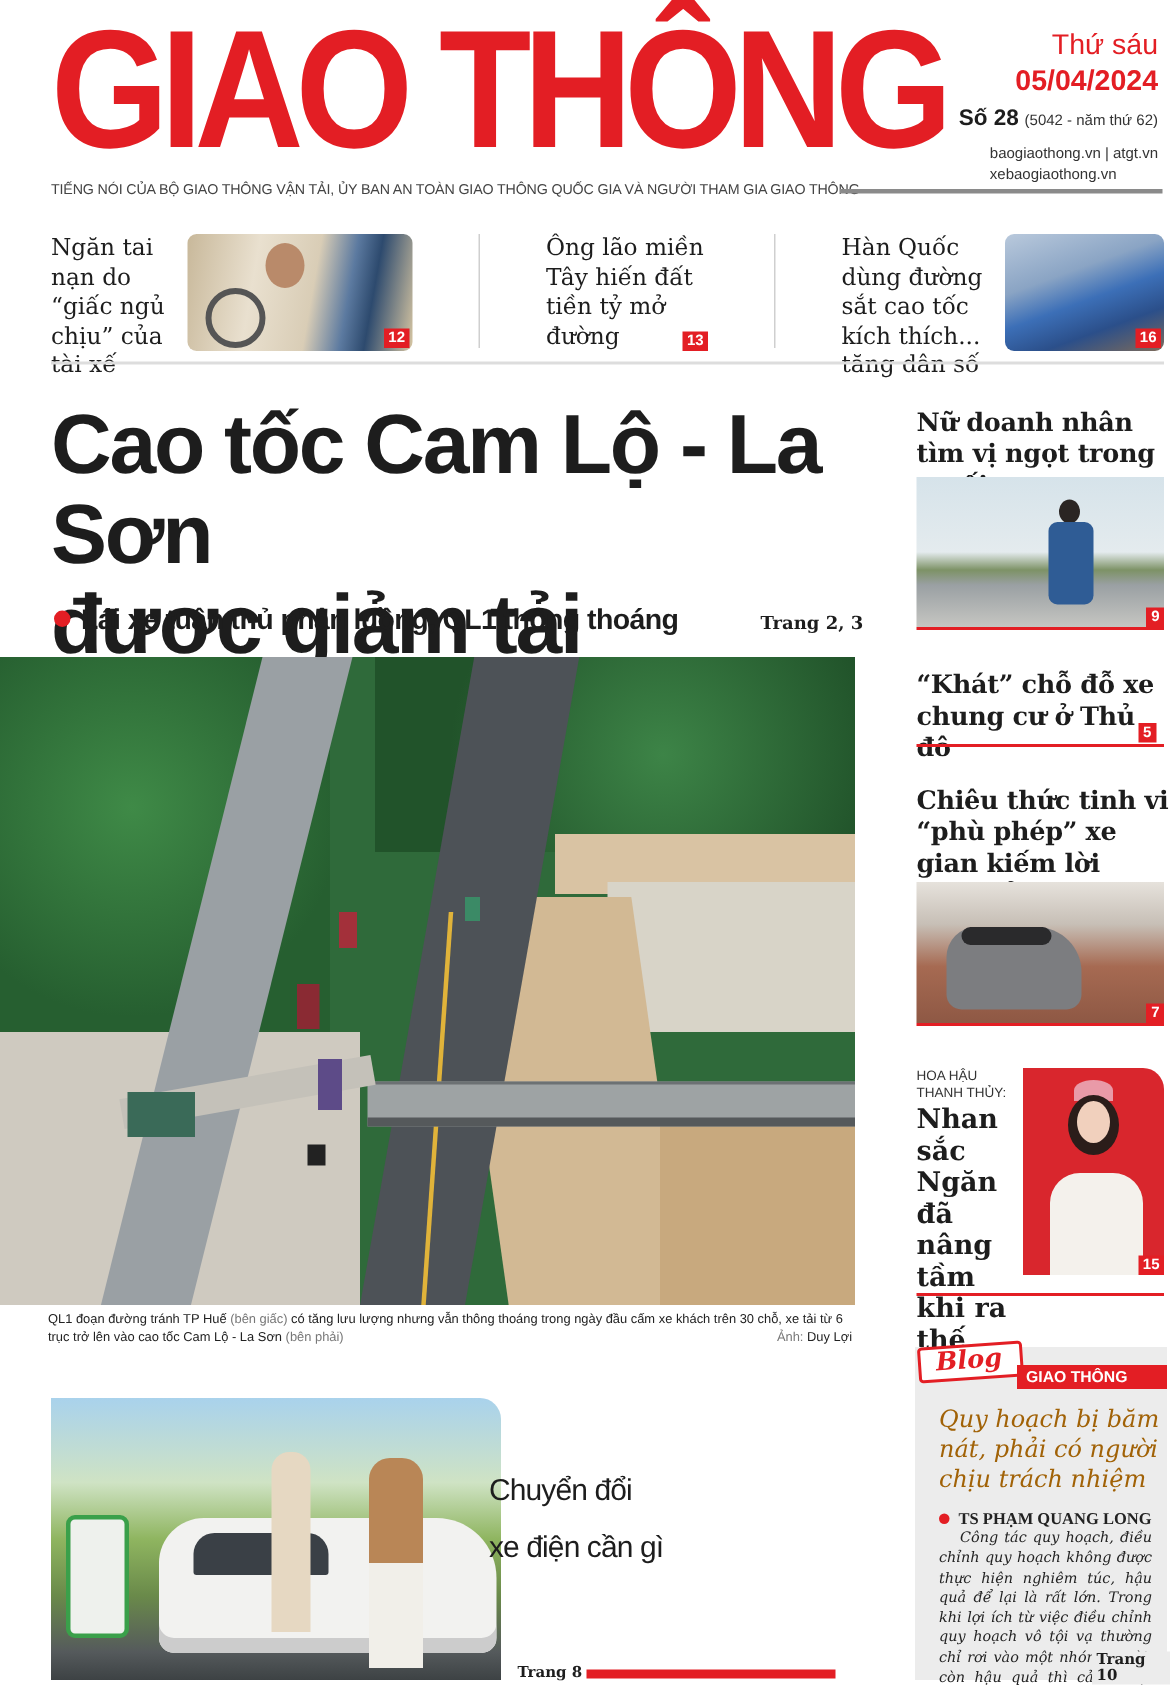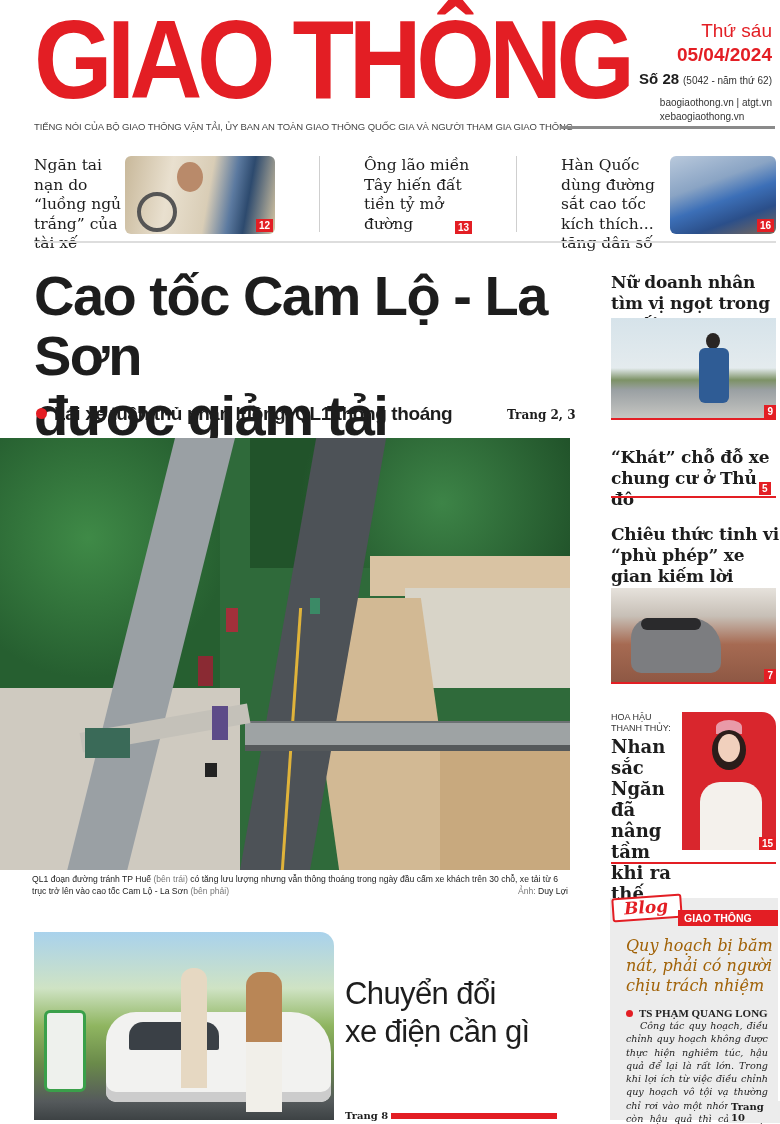--- a/index.html
+++ b/index.html
@@ -33,37 +33,37 @@
 .rhead{font-size:17px;line-height:21px;color:#1d1d1d;font-weight:bold;letter-spacing:-0.2px}
 .redline{height:2px;background:#e31e24}
 .nhan{font-size:18px;line-height:21px;font-weight:bold}
 .kicker{font-family:"Liberation Sans",sans-serif;font-size:9px;color:#333;line-height:11px}
 
 .blog-box{left:610px;top:898px;width:168px;height:222px;background:#ececec}
 .blog-title{font-style:italic;font-size:16px;line-height:20px;color:#a16207}
 .blog-author{font-family:Liberation Serif, serif;font-size:11px;font-weight:bold;color:#222}
 .blog-body{font-style:italic;font-size:9.6px;line-height:13.3px;color:#222;text-align:justify}
 
-.ev-head{left:345px;top:975px;font-family:"Liberation Sans",sans-serif;font-size:31px;line-height:38px;color:#1d1d1d;letter-spacing:-0.6px}
+.ev-head{left:326px;top:975px;font-family:"Liberation Sans",sans-serif;font-size:20px;line-height:38px;color:#1d1d1d;letter-spacing:-0.6px}
 </style>
 </head>
 <body>
 
 <div class="abs logo">GIAO THÔNG</div>
 <div class="abs tagline">TIẾNG NÓI CỦA BỘ GIAO THÔNG VẬN TẢI, ỦY BAN AN TOÀN GIAO THÔNG QUỐC GIA VÀ NGƯỜI THAM GIA GIAO THÔNG</div>
 <div class="abs tagline-rule"></div>
 <div class="abs dayname">Thứ sáu</div>
 <div class="abs date">05/04/2024</div>
 <div class="abs issue"><b>Số 28</b> <small>(5042 - năm thứ 62)</small></div>
 <div class="abs sites">
   <div>baogiaothong.vn | atgt.vn</div>
   <div>xebaogiaothong.vn</div>
 </div>
 
-<div class="abs teaser-text" style="left:34px;top:156px;width:92px">Ngăn tai nạn do “luồng ngủ trắng” của tài xế</div>
+<div class="abs teaser-text" style="left:34px;top:156px;width:92px">Ngăn tai nạn do “giấc ngủ chịu” của tài xế</div>
 <div class="abs photo" style="left:125px;top:156px;width:150px;height:78px;background:linear-gradient(100deg,#c8b89a 0%,#e9e0cf 30%,#d9cdb6 55%,#5c7aa0 70%,#2d4a6e 80%,#d7c6a2 100%)">
   <div class="abs" style="left:52px;top:6px;width:26px;height:30px;border-radius:50%;background:#b98a6a"></div>
   <div class="abs" style="left:12px;top:36px;width:40px;height:40px;border:4px solid #555;border-radius:50%"></div>
   <div class="abs badge" style="right:2px;bottom:2px">12</div>
 </div>
 <div class="abs vsep" style="left:319px;top:156px;height:76px"></div>
 <div class="abs teaser-text" style="left:364px;top:156px;width:110px">Ông lão miền Tây hiến đất tiền tỷ mở đường</div>
 <div class="abs badge" style="left:455px;top:221px">13</div>
 <div class="abs vsep" style="left:516px;top:156px;height:76px"></div>
 <div class="abs teaser-text" style="left:561px;top:156px;width:112px">Hàn Quốc dùng đường sắt cao tốc kích thích... tăng dân số</div>
@@ -100,21 +100,21 @@
 
   <div class="abs" style="left:198px;top:218px;width:15px;height:30px;background:#8a2a33"></div>
   <div class="abs" style="left:212px;top:268px;width:16px;height:34px;background:#5d4b88"></div>
   <div class="abs" style="left:226px;top:170px;width:12px;height:24px;background:#a3303a"></div>
   <div class="abs" style="left:310px;top:160px;width:10px;height:16px;background:#3b8a66"></div>
   <div class="abs" style="left:205px;top:325px;width:12px;height:14px;background:#222"></div>
   <div class="abs" style="left:85px;top:290px;width:45px;height:30px;background:#3a6a58"></div>
 </div>
 
 <div class="abs caption">
-  <span>QL1 đoạn đường tránh TP Huế</span><span class="muted"> (bên trái) </span><span>có tăng lưu lượng nhưng vẫn thông thoáng trong ngày đầu cấm xe khách trên 30 chỗ, xe tải từ 6 trục trở lên vào cao tốc Cam Lộ - La Sơn</span><span class="muted"> (bên phải)</span>
+  <span>QL1 đoạn đường tránh TP Huế</span><span class="muted"> (bên giấc) </span><span>có tăng lưu lượng nhưng vẫn thông thoáng trong ngày đầu cấm xe khách trên 30 chỗ, xe tải từ 6 trục trở lên vào cao tốc Cam Lộ - La Sơn</span><span class="muted"> (bên phải)</span>
 </div>
 <div class="abs" style="right:212px;top:886px;font-family:'Liberation Sans',sans-serif;font-size:8.6px;color:#222"><span class="muted" style="color:#777">Ảnh: </span><span>Duy Lợi</span></div>
 
 <div class="abs rhead" style="left:611px;top:272px;width:170px">Nữ doanh nhân tìm vị ngọt trong muối</div>
 <div class="abs" style="left:611px;top:318px;width:165px;height:100px;background:linear-gradient(180deg,#d6e3ea 0%,#e4ebee 50%,#7d9266 62%,#9aa0a3 72%,#c6c6c2 100%)">
   <div class="abs" style="left:95px;top:15px;width:14px;height:16px;border-radius:50%;background:#2a2523"></div>
   <div class="abs" style="left:88px;top:30px;width:30px;height:55px;background:#2f5c95;border-radius:6px"></div>
   <div class="abs badge" style="right:0;bottom:0">9</div>
 </div>
 <div class="abs redline" style="left:611px;top:418px;width:165px"></div>

